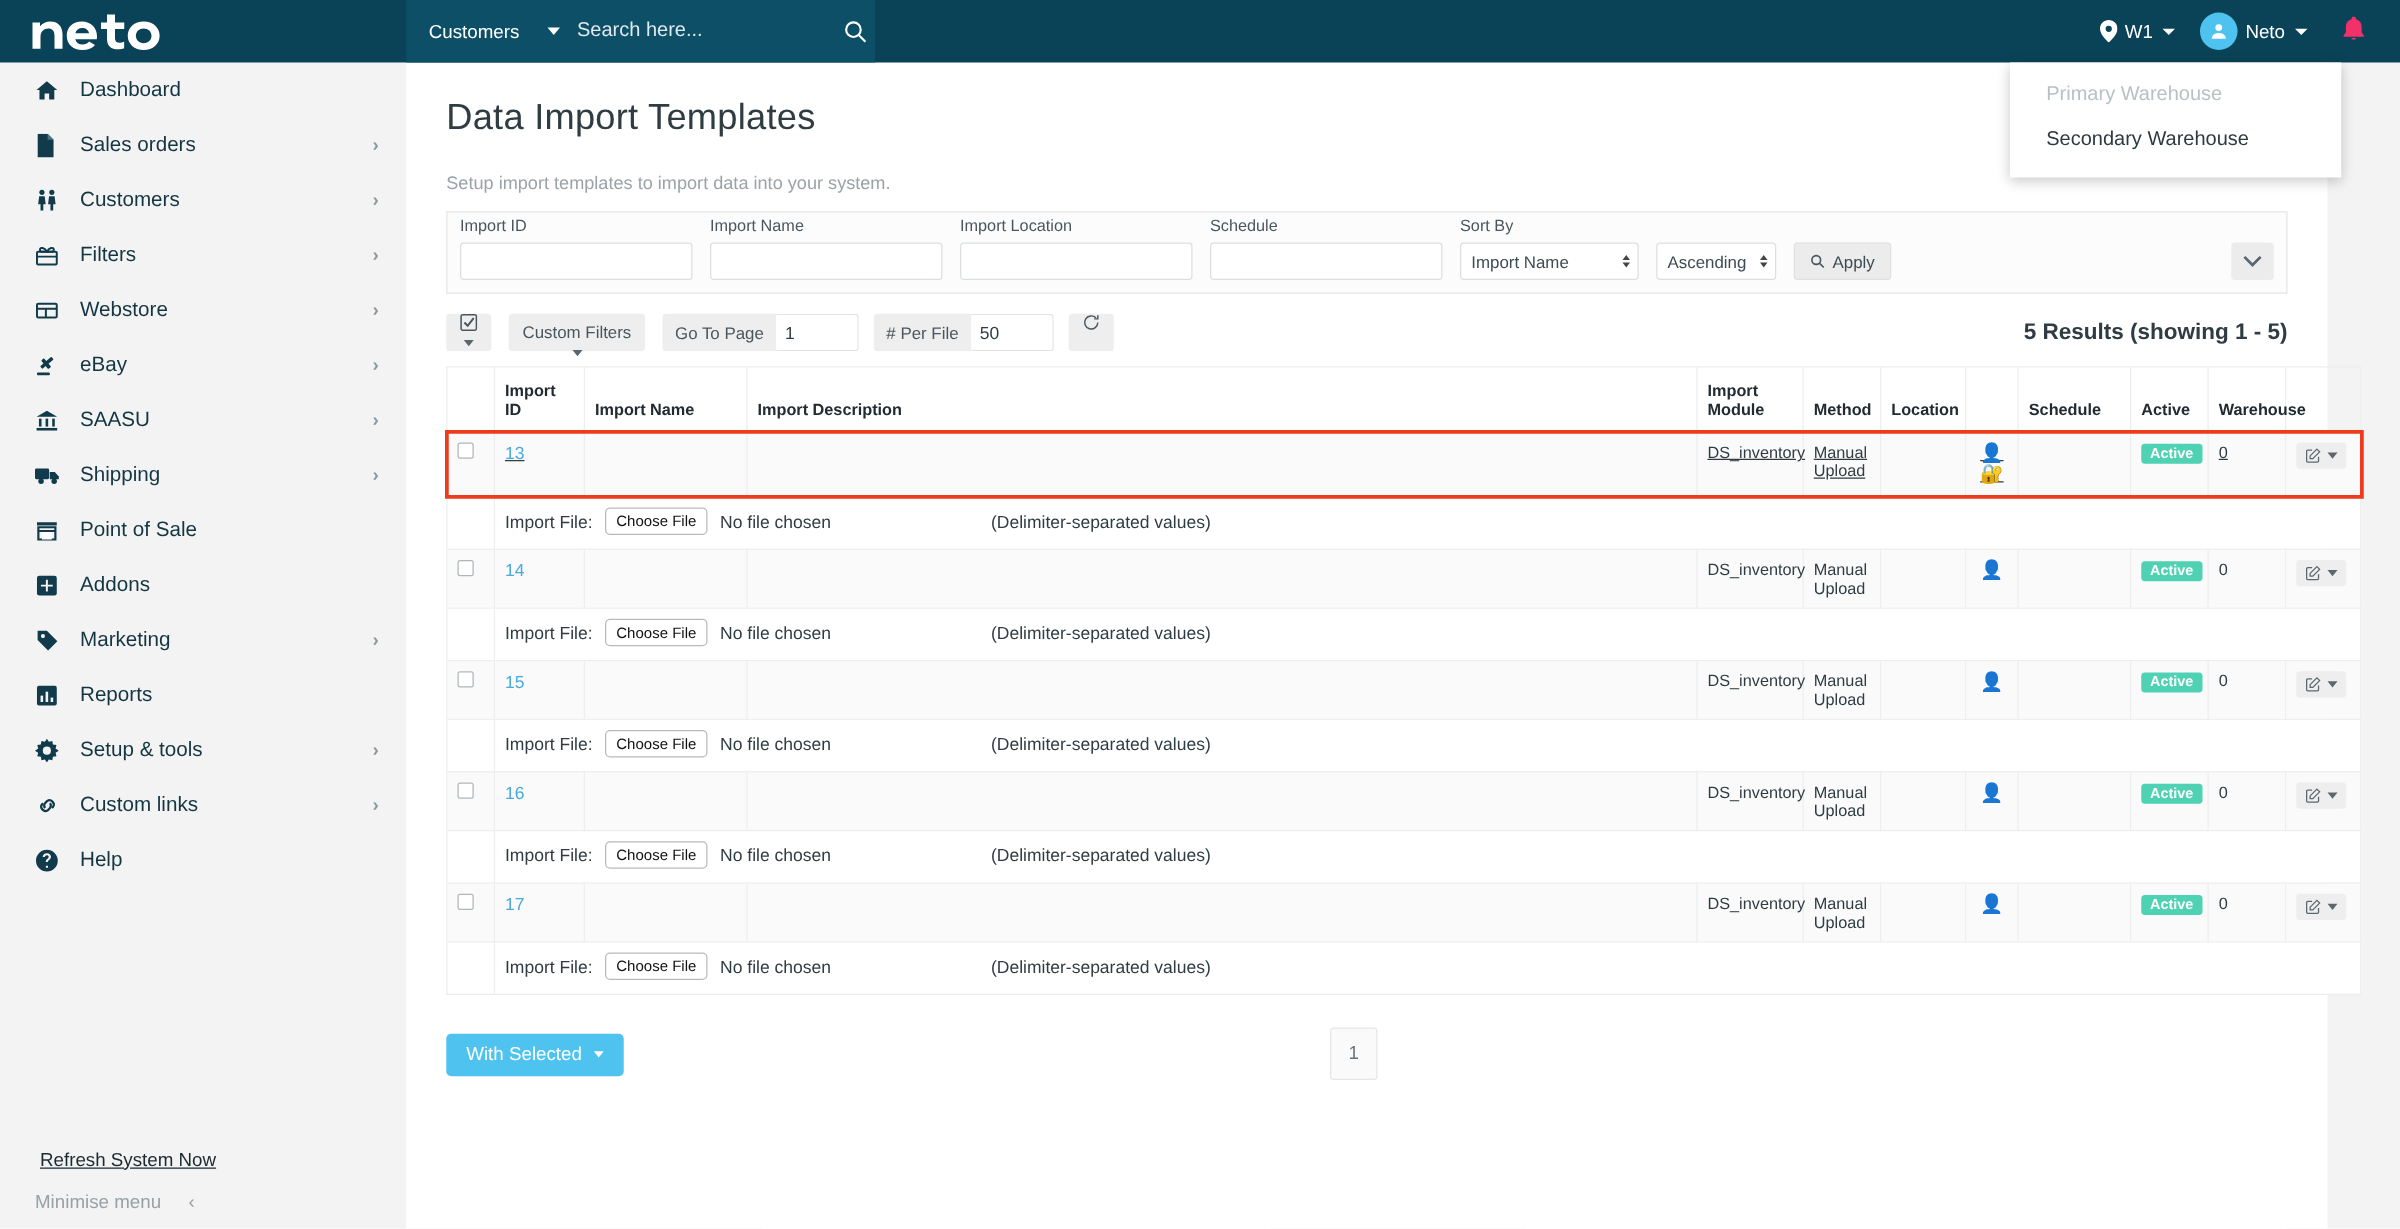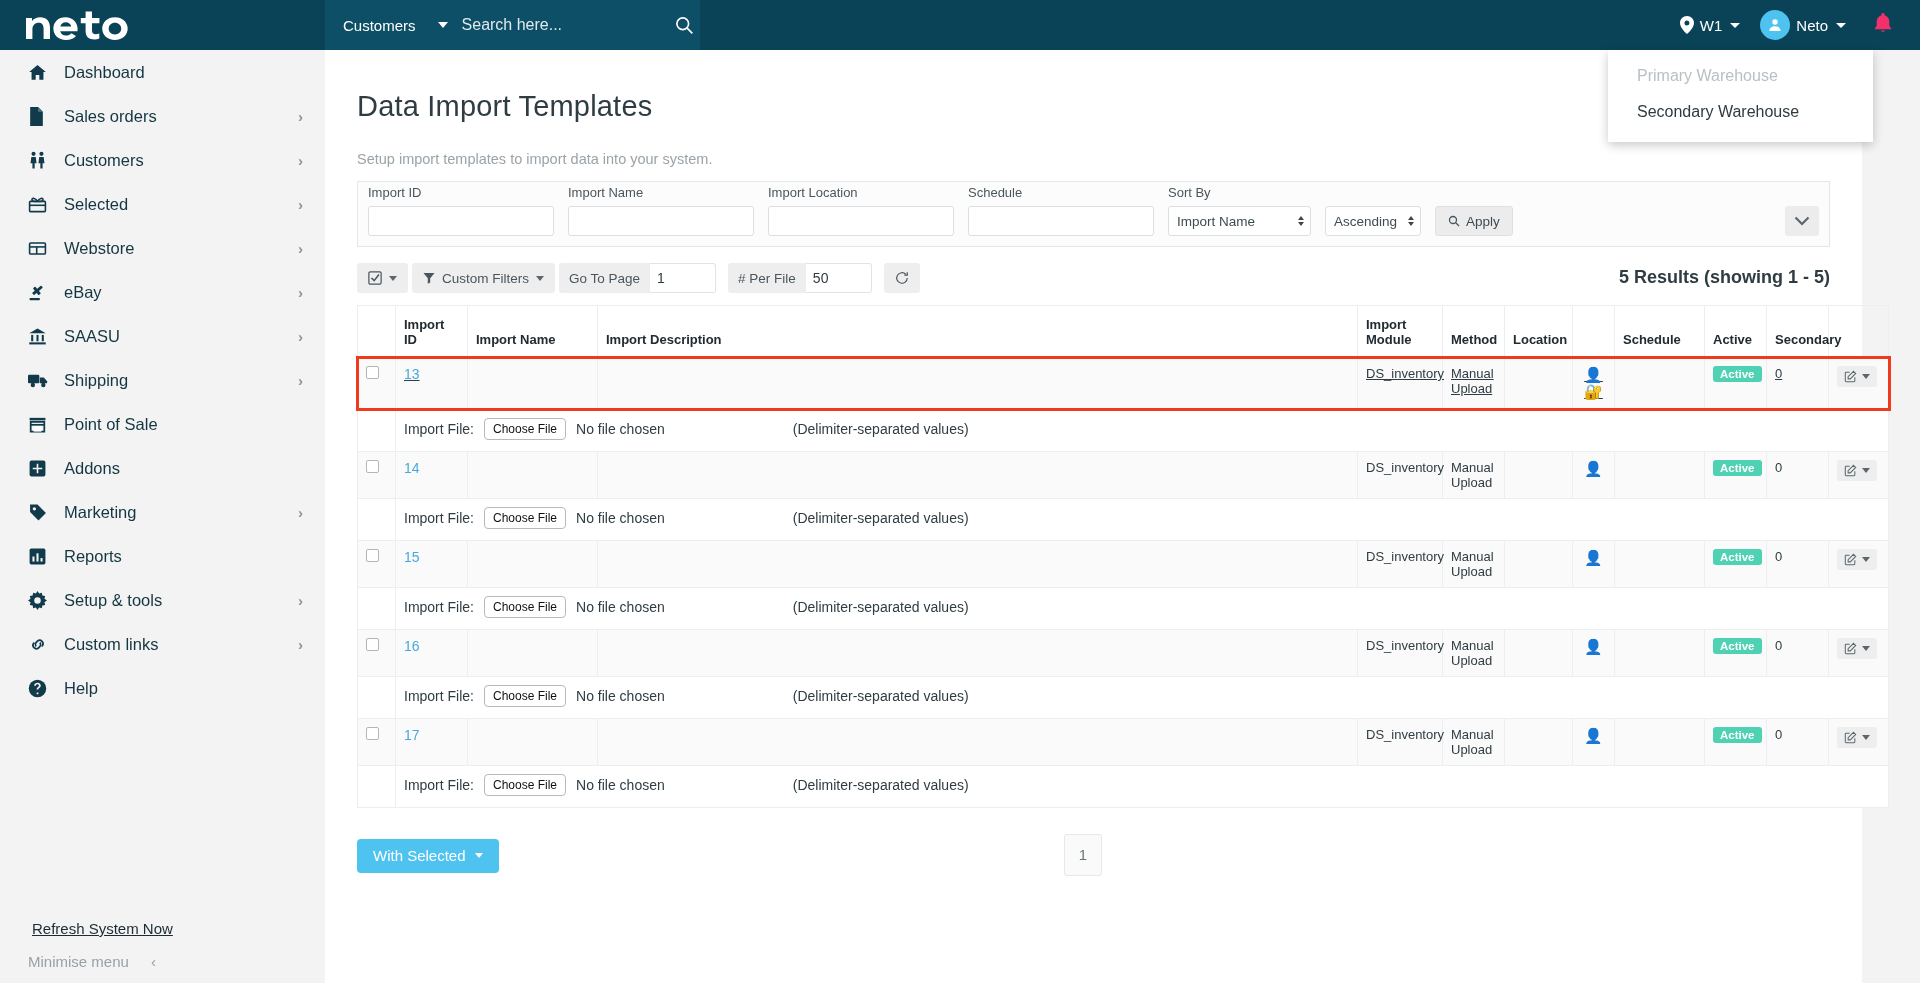--- a/index.html
+++ b/index.html
@@ -86,21 +86,21 @@
     position: absolute; left: 28px; top: 903px; font-size: 15px;
     color: #98a1a6; cursor: pointer; display: flex; align-items: center; gap: 22px;
   }
 
   
   #main {
     position: absolute; top: 50px; left: 325px; width: 1595px; height: 933px;
     background: #f3f3f3; padding: 0 42px 0 0;
   }
   #card {
-    background: #fff; width: 1537px; min-height: 933px; padding: 40px 32px 0 32px;
+    background: #fff; width: 1537px; min-height: 933px; padding: 28px 32px 0 32px;
   }
   h1#pagetitle { font-size: 29px; font-weight: normal; color: #2f3c42; letter-spacing:.2px;}
   #subtitle { font-size: 14.5px; color: #9aa3a8; margin-top: 28px; }
 
   
   #filterpanel {
     margin-top: 14px; border: 1px solid #e4e6e7; background: #fcfcfc;
     height: 66px; display: flex; align-items: flex-end; padding: 0 8px 10px 10px;
     position: relative;
   }
@@ -134,21 +134,21 @@
     position: absolute; right: 10px; bottom: 10px; width: 34px; height: 30px;
     background: #ececec; border-radius: 3px; display: flex; align-items: center;
     justify-content: center; cursor: pointer; color: #59666d; font-size: 15px;
   }
 
   
   #toolbar { margin-top: 14px; display: flex; align-items: center; height: 34px; position: relative;}
   .tbtn {
     height: 30px; background: #eeeeee; border-radius: 3px; display: flex;
     align-items: center; padding: 0 11px; font-size: 13.5px; color: #4a565d;
-    cursor: pointer; gap: 7px; margin-right: 4px; font-family: inherit; border: none;
+    cursor: pointer; gap: 7px; margin-right: 14px; font-family: inherit; border: none; flex-direction: column;
   }
   .tgroup { display: flex; align-items: stretch; margin-right: 12px; }
   .tgroup .lab {
     height: 30px; background: #eeeeee; border-radius: 3px 0 0 3px; display: flex;
     align-items: center; padding: 0 10px; font-size: 13.5px; color: #4a565d;
   }
   .tgroup input {
     height: 30px; width: 66px; border: 1px solid #e3e3e3; border-left: none;
     border-radius: 0 3px 3px 0; font-size: 14px; padding: 0 7px; outline: none;
     font-family: inherit; color: #2f3c42;
@@ -311,21 +311,21 @@
         <span class="chev">›</span>
       </div>
       <div class="navitem">
         <span class="ico">
           <svg width="19" height="19" viewBox="0 0 24 24" fill="none" stroke="#113a4b" stroke-width="2">
             <rect x="2" y="8" width="20" height="13" rx="1.2"></rect>
             <line x1="2" y1="13" x2="22" y2="13"></line>
             <path d="M12 8c-2-4-7-5-7-2s4 2 7 2zM12 8c2-4 7-5 7-2s-4 2-7 2z"></path>
           </svg>
         </span>
-        <span class="lbl">Selected</span>
+        <span class="lbl">Filters</span>
         <span class="chev">›</span>
       </div>
       <div class="navitem">
         <span class="ico">
           <svg width="19" height="19" viewBox="0 0 24 24" fill="none" stroke="#113a4b" stroke-width="2">
             <rect x="2" y="5" width="20" height="14" rx="1.4"></rect>
             <line x1="2" y1="10" x2="22" y2="10"></line>
             <line x1="11" y1="10" x2="11" y2="19"></line>
           </svg>
         </span>
@@ -543,21 +543,21 @@
             <th class="c-chk"></th>
             <th class="c-id">Import ID</th>
             <th class="c-name">Import Name</th>
             <th class="c-desc">Import Description</th>
             <th class="c-mod">Import Module</th>
             <th class="c-meth">Method</th>
             <th class="c-loc">Location</th>
             <th class="c-ico"></th>
             <th class="c-sch">Schedule</th>
             <th class="c-act">Active</th>
-            <th class="c-pri">Secondary</th>
+            <th class="c-pri">Warehouse</th>
             <th class="c-edit"></th>
           </tr>
         </thead>
         <tbody id="gridbody">
             <tr class="datarow highlight">
               <td><span class="chk"></span></td>
               <td><span class="idlink">13</span></td>
               <td></td>
               <td></td>
               <td>DS_inventory</td>

